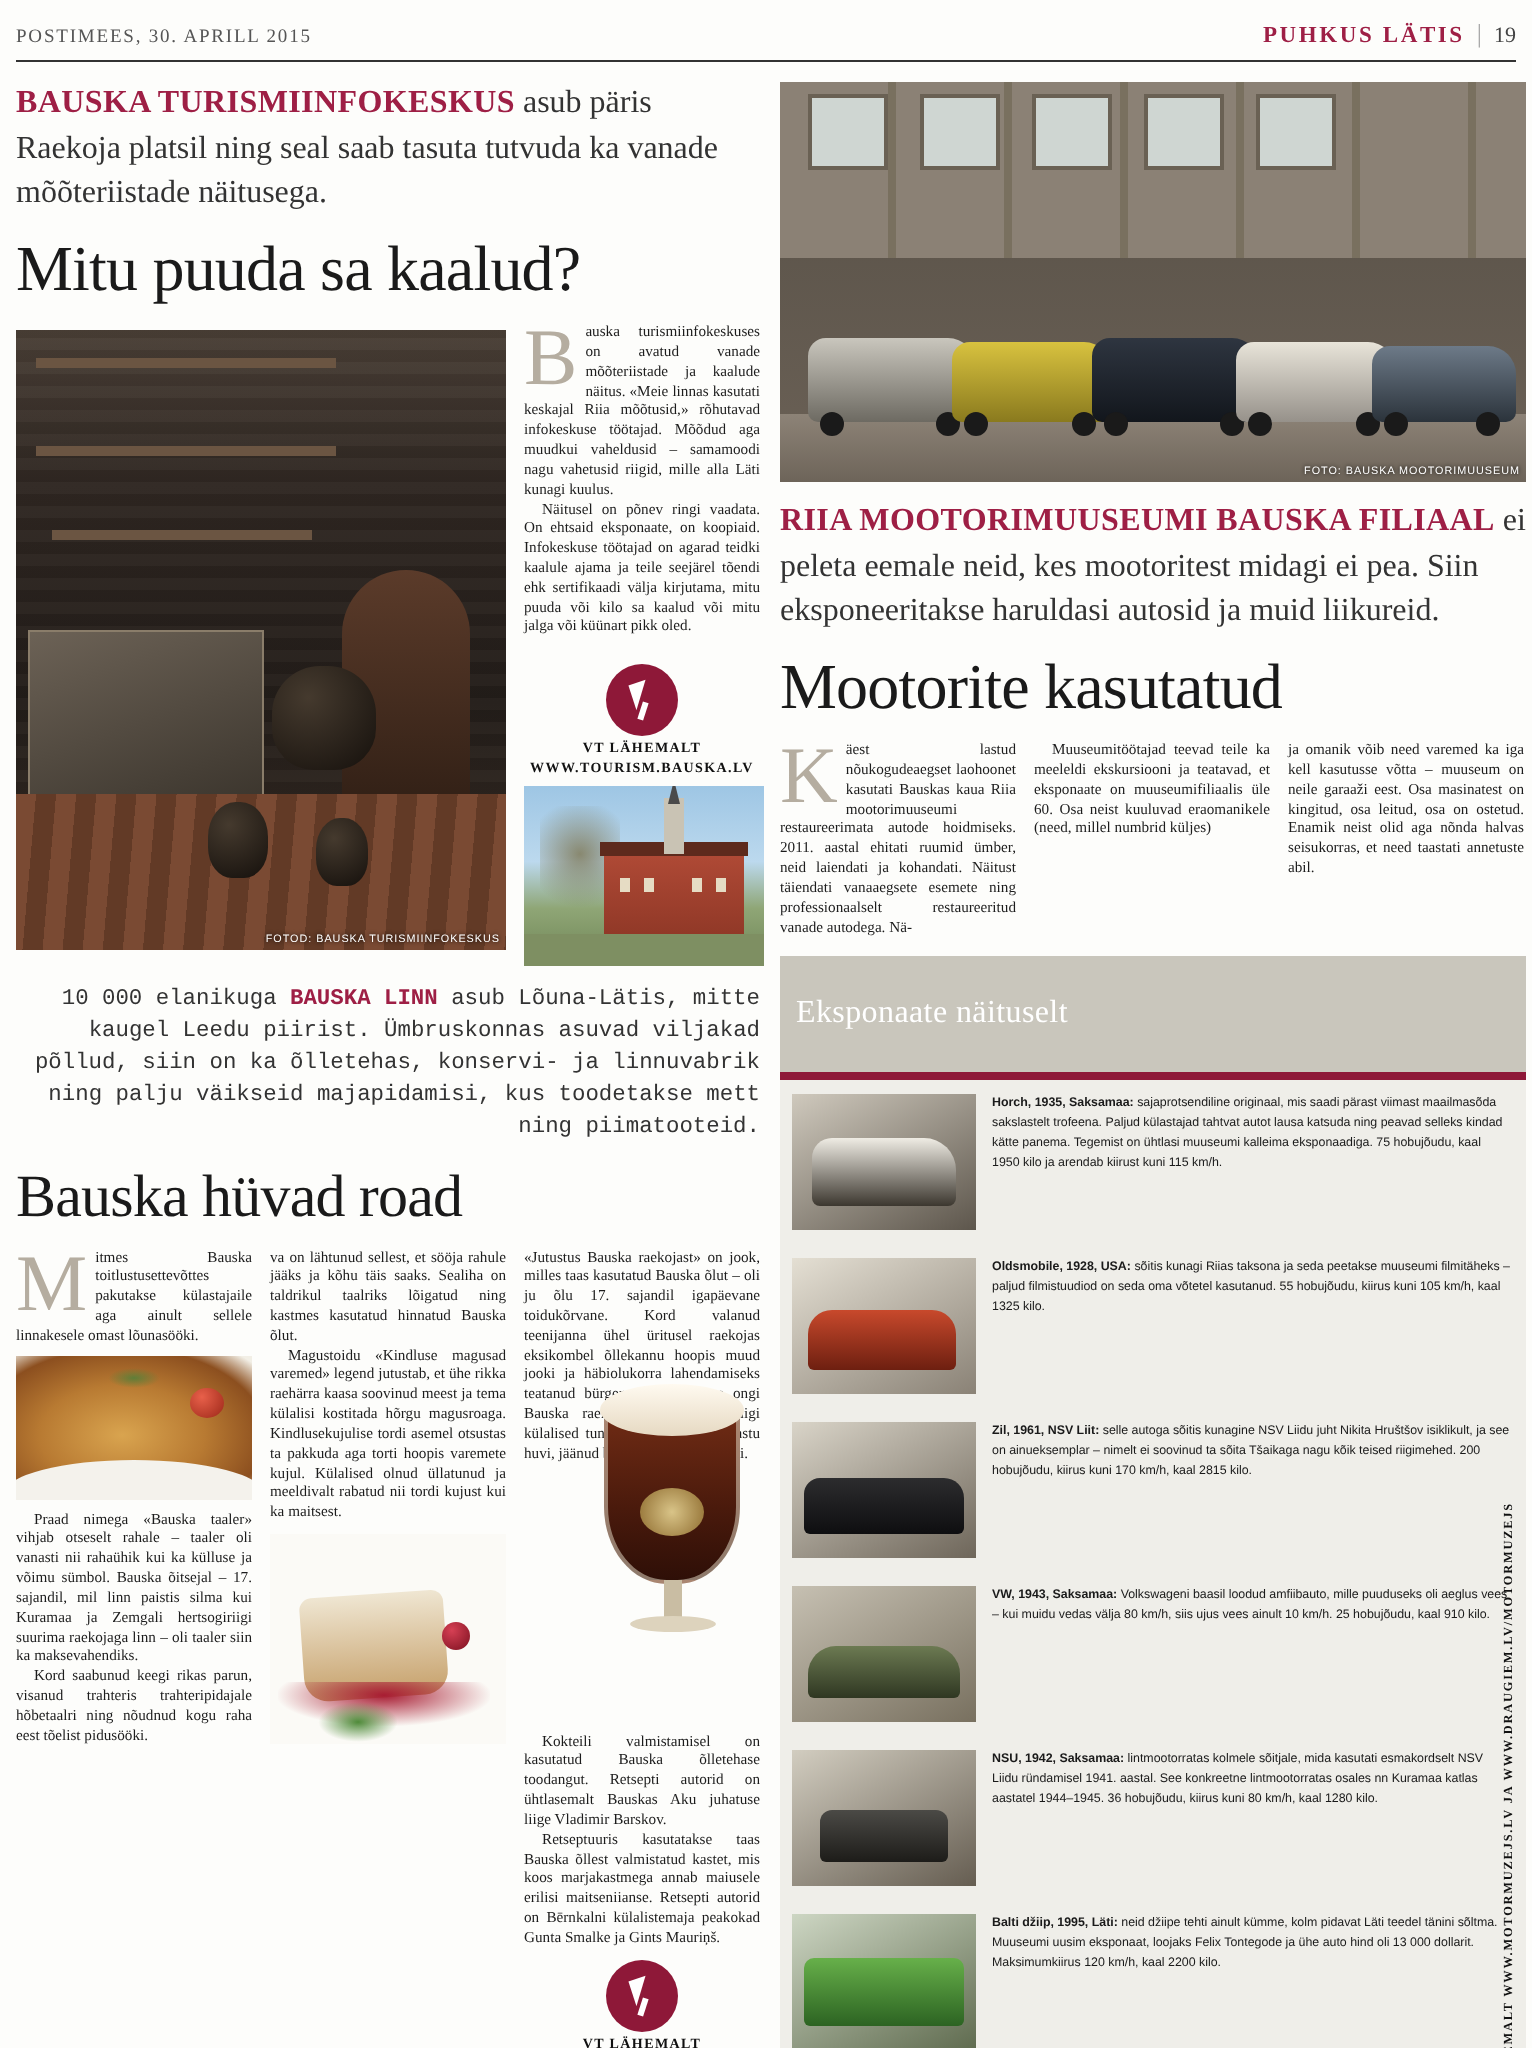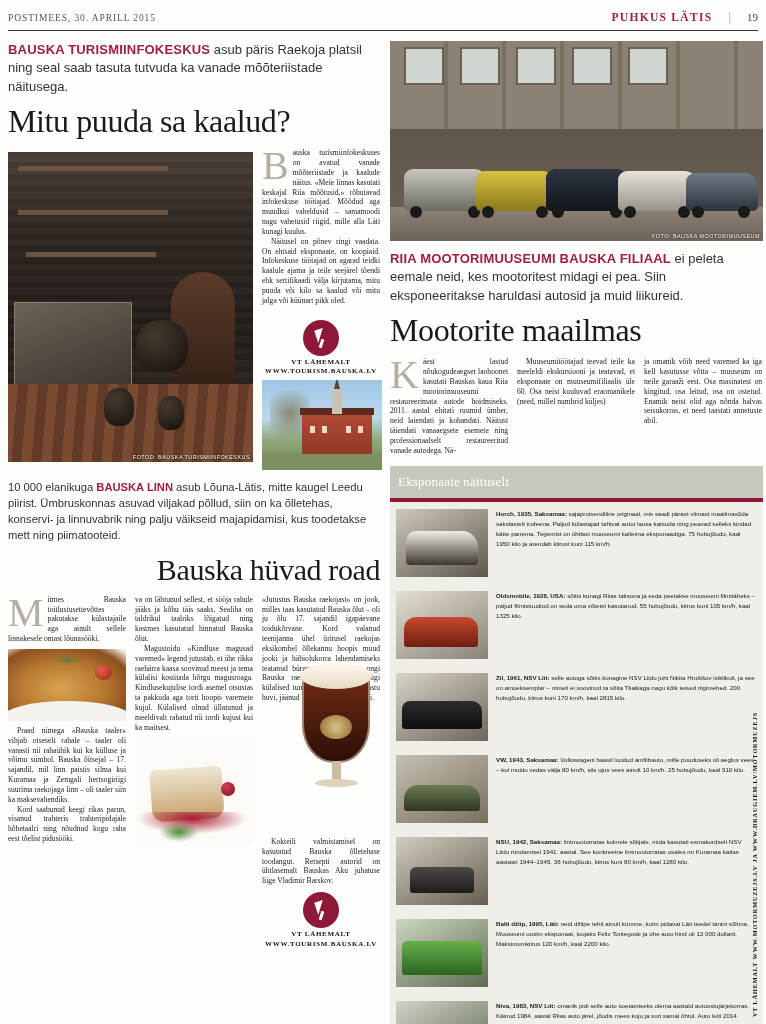--- a/index.html
+++ b/index.html
@@ -18,37 +18,37 @@
     display: flex; justify-content: space-between; align-items: baseline;
     border-bottom: 1.5px solid #333;
     padding: 9px 0 5px 0;
     margin: 0 0 0 0;
   }
   .masthead-left {
     font-family: "Liberation Serif", serif;
     font-size: 9.5px; letter-spacing: 0.9px; color: #555;
     font-variant: small-caps; text-transform: uppercase;
   }
-  .masthead-right { display: flex; align-items: baseline; gap: 16px; }
+  .masthead-right { display: flex; align-items: baseline; gap: 6px; }
   .masthead-section {
     color: #9e1f45; font-weight: bold; font-size: 11.5px;
     letter-spacing: 1.3px; font-family: "Liberation Serif", serif;
   }
   .masthead-divider { color: #aaa; font-size: 13px; }
   .masthead-page { font-size: 11px; color: #444; }
 
   
   .content { display: flex; gap: 10px; padding-top: 10px; }
   .col-left { width: 375px; }
   .col-right { width: 373px; }
 
   
   .kicker {
-    font-size: 13px; line-height: 1.42; color: #333;
-    font-family: Liberation Sans, sans-serif;
+    font-size: 16px; line-height: 1.42; color: #333;
+    font-family: Liberation Serif, serif;
   }
   .kicker .lead {
     color: #9e1f45; font-weight: bold; letter-spacing: 0.2px;
   }
   .headline {
     font-size: 30px; line-height: 1.06; font-weight: normal;
     margin: 9px 0 9px 0; letter-spacing: -0.4px;
     font-family: "Liberation Serif", serif;
   }
   .headline-lg { font-size: 32px; }
@@ -135,21 +135,21 @@
   }
   .linkbadge-text {
     font-family: "Liberation Serif", serif; font-weight: bold;
     font-size: 7px; letter-spacing: 0.7px; text-align: center; line-height: 1.35;
     color: #111;
   }
 
   
   .city-block {
     font-size: 11.2px; line-height: 1.42; color: #333;
-    font-family: Liberation Sans, sans-serif; margin-top: 10px;
+    font-family: Liberation Mono, monospace; margin-top: 10px; text-align: right;
   }
   .city-block .lead { color: #9e1f45; font-weight: bold; }
 
   
   .food-cols { display: flex; gap: 9px; margin-top: 4px; }
   .food-col { width: 118px; position: relative; }
 
   .food-photo1 {
     width: 118px; height: 72px; margin: 5px 0 5px 0;
     background: radial-gradient(ellipse at 45% 55%, #d9a44f 0%, #b87a32 45%, #8c4f1f 78%, #f2efe6 96%);
@@ -210,21 +210,21 @@
     border-radius:50%; background:#1a1a1a;}
   .pc-car::before { content:""; position:absolute; right:8px; bottom:-7px; width:12px; height:12px;
     border-radius:50%; background:#1a1a1a;}
   .pc-floor { position:absolute; left:0; right:0; bottom:0; height:34px;
     background: linear-gradient(180deg,#8d8377,#6d6459);}
 
   
   .exhibits { margin-top: 10px; background: #efeee9; position: relative; }
   .exhibits-head {
     background: #c9c6bc; color: #fff; font-family: "Liberation Serif", serif;
-    font-size: 13px; padding: 8px 8px; letter-spacing: .2px;
+    font-size: 16px; padding: 20px 8px; letter-spacing: .2px;
   }
   .exhibits-rule { height: 4px; background: #8e1838; }
   .exhibit-row { display: flex; gap: 8px; padding: 7px 8px 7px 6px; align-items: flex-start; }
   .exhibit-thumb { width: 92px; height: 68px; flex: 0 0 92px; position: relative; overflow: hidden; }
   .exhibit-text {
     font-family: "Liberation Sans", sans-serif;
     font-size: 6.2px; line-height: 1.62; color: #1a1a1a; flex: 1;
   }
   .exhibit-text b { font-weight: bold; }
 
@@ -326,21 +326,21 @@
             <div class="pr-win" style="left:96px;top:46px;"></div>
             <div class="pr-ground"></div>
           </div>
         </div>
       </div>
 
       <div class="city-block">
         <span>10 000 elanikuga </span><span class="lead">BAUSKA LINN</span><span> asub Lõuna-Lätis, mitte kaugel Leedu piirist. Ümbruskonnas asuvad viljakad põllud, siin on ka õlletehas, konservi- ja linnuvabrik ning palju väikseid majapidamisi, kus toodetakse mett ning piimatooteid.</span>
       </div>
 
-      <h1 class="headline" style="margin-top:10px;text-align:right;">Bauska hüvad road</h1>
+      <h1 class="headline" style="margin-top:10px;">Bauska hüvad road</h1>
 
       <div class="food-cols">
 
         <div class="food-col">
           <div class="body-txt">
             <p class="first"><span class="dropcap">M</span><span>itmes Bauska toitlustusettevõttes pakutakse külastajaile aga ainult sellele linnakesele omast lõunasööki.</span></p>
           </div>
           <div class="photo food-photo1">
             <div class="fp-plate"></div>
             <div class="fp-herb"></div>
@@ -371,20 +371,21 @@
           </div>
           <div class="beer-photo">
             <div class="bp-glass"></div>
             <div class="bp-foam"></div>
             <div class="bp-label"></div>
             <div class="bp-stem"></div>
             <div class="bp-base"></div>
           </div>
           <div class="body-txt" style="margin-top:134px;">
             <p>Kokteili valmistamisel on kasutatud Bauska õlletehase toodangut. Retsepti autorid on ühtlasemalt Bauskas Aku juhatuse liige Vladimir Barskov.</p>
+            <p>Retseptuuris kasutatakse taas Bauska õllest valmistatud kastet, mis koos marjakastmega annab maiusele erilisi maitseniianse. Retsepti autorid on Bērnkalni külalistemaja peakokad Gunta Smalke ja Gints Mauriņš.</p>
           </div>
           <div class="linkbadge" style="margin-top:6px;">
             <div class="cursor-circle"></div>
             <div class="linkbadge-text">
               <div>VT LÄHEMALT</div>
               <div>WWW.TOURISM.BAUSKA.LV</div>
             </div>
           </div>
         </div>
       </div>
@@ -405,21 +406,21 @@
         <div class="pc-car" style="left:156px;width:84px;height:42px;background:linear-gradient(180deg,#2e3540,#12161c);"></div>
         <div class="pc-car" style="left:228px;width:80px;height:40px;background:linear-gradient(180deg,#e8e4d9,#96918a);"></div>
         <div class="pc-car" style="left:296px;width:72px;height:38px;background:linear-gradient(180deg,#6d7a88,#2b333b);"></div>
         <div class="photo-caption">FOTO: BAUSKA MOOTORIMUUSEUM</div>
       </div>
 
       <div class="kicker" style="margin-top:9px;">
         <span class="lead">RIIA MOOTORIMUUSEUMI BAUSKA FILIAAL</span><span> ei peleta eemale neid, kes mootoritest midagi ei pea. Siin eksponeeritakse haruldasi autosid ja muid liikureid.</span>
       </div>
 
-      <h1 class="headline headline-lg">Mootorite maailmas</h1>
+      <h1 class="headline headline-lg">Mootorite kasutatud</h1>
 
       <div style="display:flex;gap:9px;">
         <div style="width:118px;">
           <div class="body-txt">
             <p class="first"><span class="dropcap">K</span><span>äest lastud nõukogudeaegset laohoonet kasutati Bauskas kaua Riia mootorimuuseumi restaureerimata autode hoidmiseks. 2011. aastal ehitati ruumid ümber, neid laiendati ja kohandati. Näitust täiendati vanaaegsete esemete ning professionaalselt restaureeritud vanade autodega. Nä-</span></p>
           </div>
         </div>
         <div style="width:118px;">
           <div class="body-txt">
             <p>Muuseumitöötajad teevad teile ka meeleldi ekskursiooni ja teatavad, et eksponaate on muuseumifiliaalis üle 60. Osa neist kuuluvad eraomanikele (need, millel numbrid küljes)</p>

